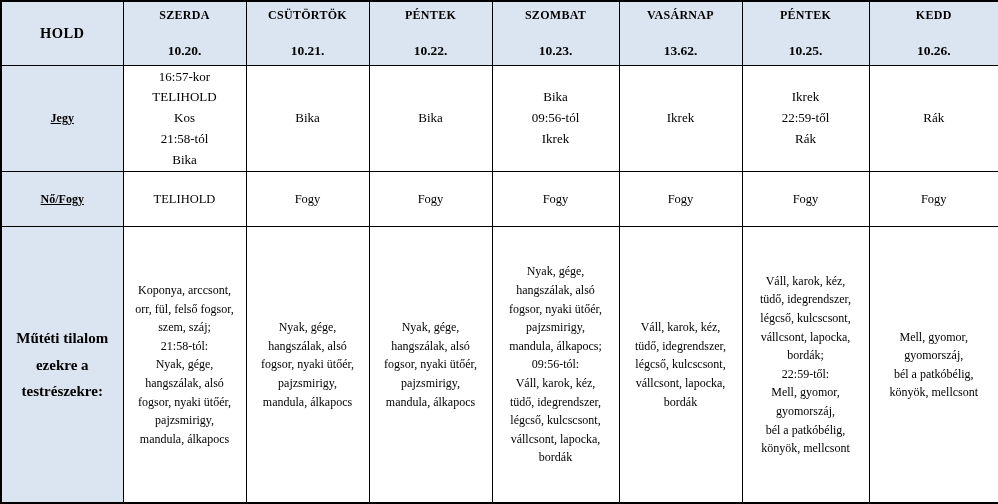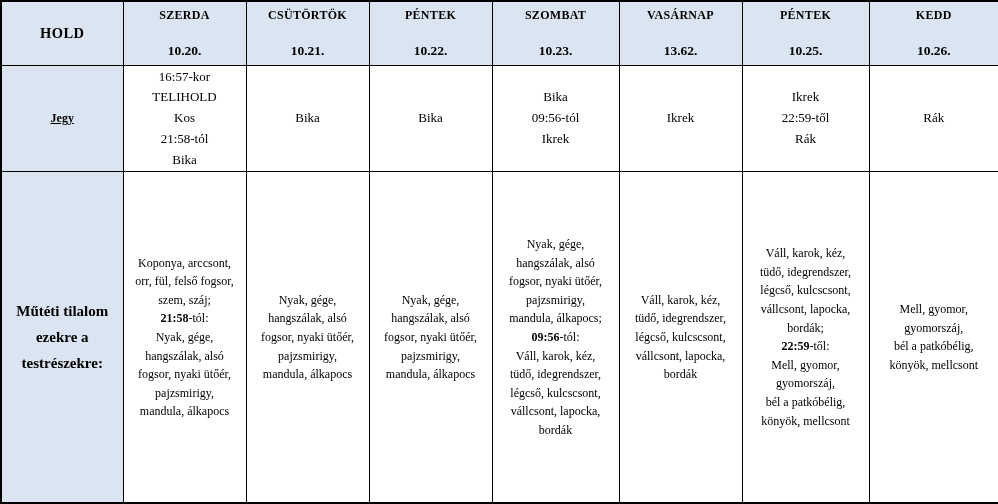--- a/index.html
+++ b/index.html
@@ -46,21 +46,21 @@
   .row-label-sm{font-size:14.5px;}
   .row-label-big{font-size:15px;line-height:1.75;white-space:pre-line;}
 
   td.bold-val{font-weight:normal;font-size:13px;line-height:1.6;white-space:pre-line;}
   td.reg-val{font-size:12.5px;}
   td.time-val{font-size:13px;}
 
   td.surgery{font-size:12px;line-height:1.55;}
   td.surgery .seg{display:block;white-space:pre-line;}
   td.surgery .time-line{display:block;}
-  td.surgery .time-line b{font-weight:bold;margin-top:44px;}
+  td.surgery .time-line b{font-weight:normal;margin-top:44px;}
 </style>
 </head>
 <body>
 
 <div class="page">
 <table class="moon">
   <colgroup>
     <col style="width:122px">
         <col style="width:123px">
         <col style="width:123px">
@@ -116,20 +116,30 @@
     <td class="bold-val">Bika
 09:56-tól
 Ikrek</td>
     <td class="bold-val">Ikrek</td>
     <td class="bold-val">Ikrek
 22:59-től
 Rák</td>
     <td class="bold-val">Rák</td>
   </tr>
 
+  <tr class="r-nofogy">
+    <th class="hdr row-label">Nő/Fogy</th>
+    <td class="reg-val">TELIHOLD</td>
+    <td class="reg-val">Fogy</td>
+    <td class="reg-val">Fogy</td>
+    <td class="reg-val">Fogy</td>
+    <td class="reg-val">Fogy</td>
+    <td class="reg-val">Fogy</td>
+    <td class="reg-val">Fogy</td>
+  </tr>
 
 
   <tr class="r-surgery">
     <th class="hdr row-label-big">Műtéti tilalom
 ezekre a
 testrészekre:</th>
 
     <td class="surgery">
       <span class="seg">Koponya, arccsont,
 orr, fül, felső fogsor,

